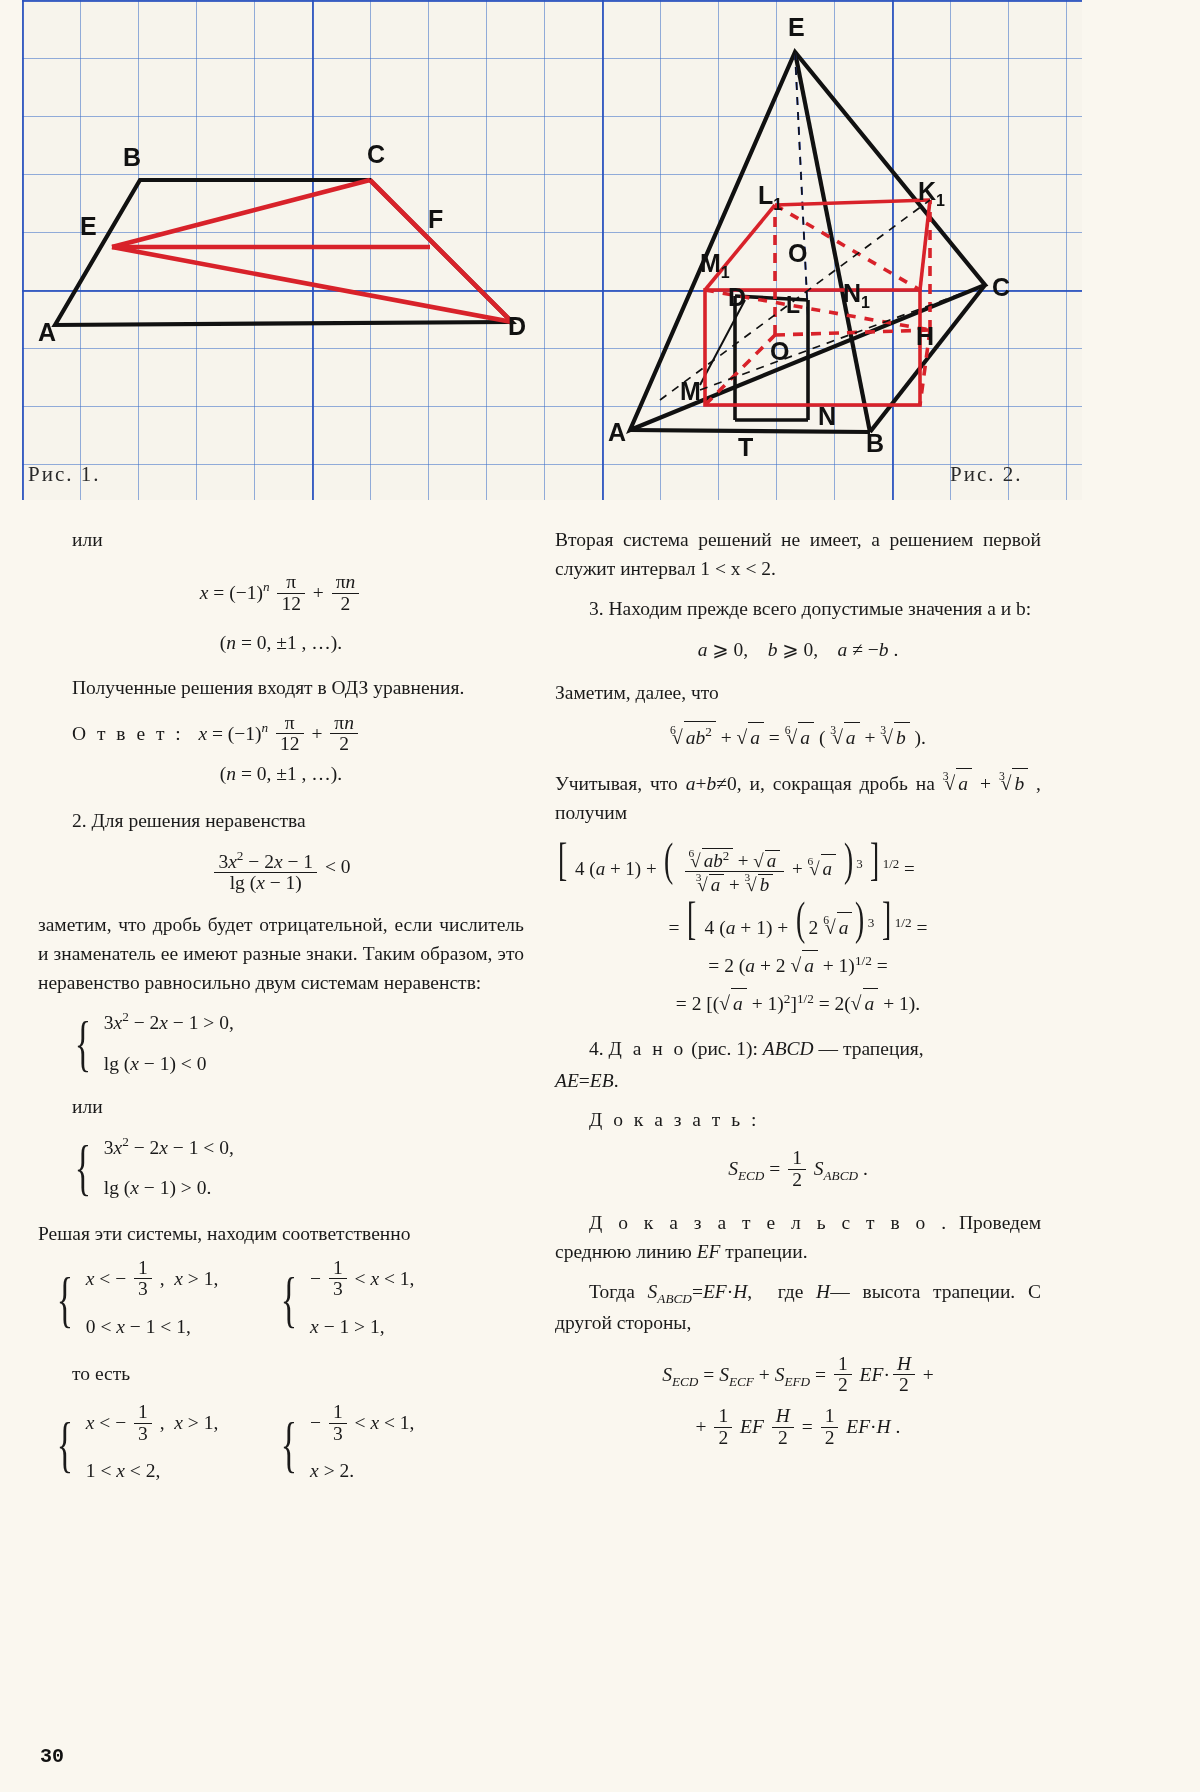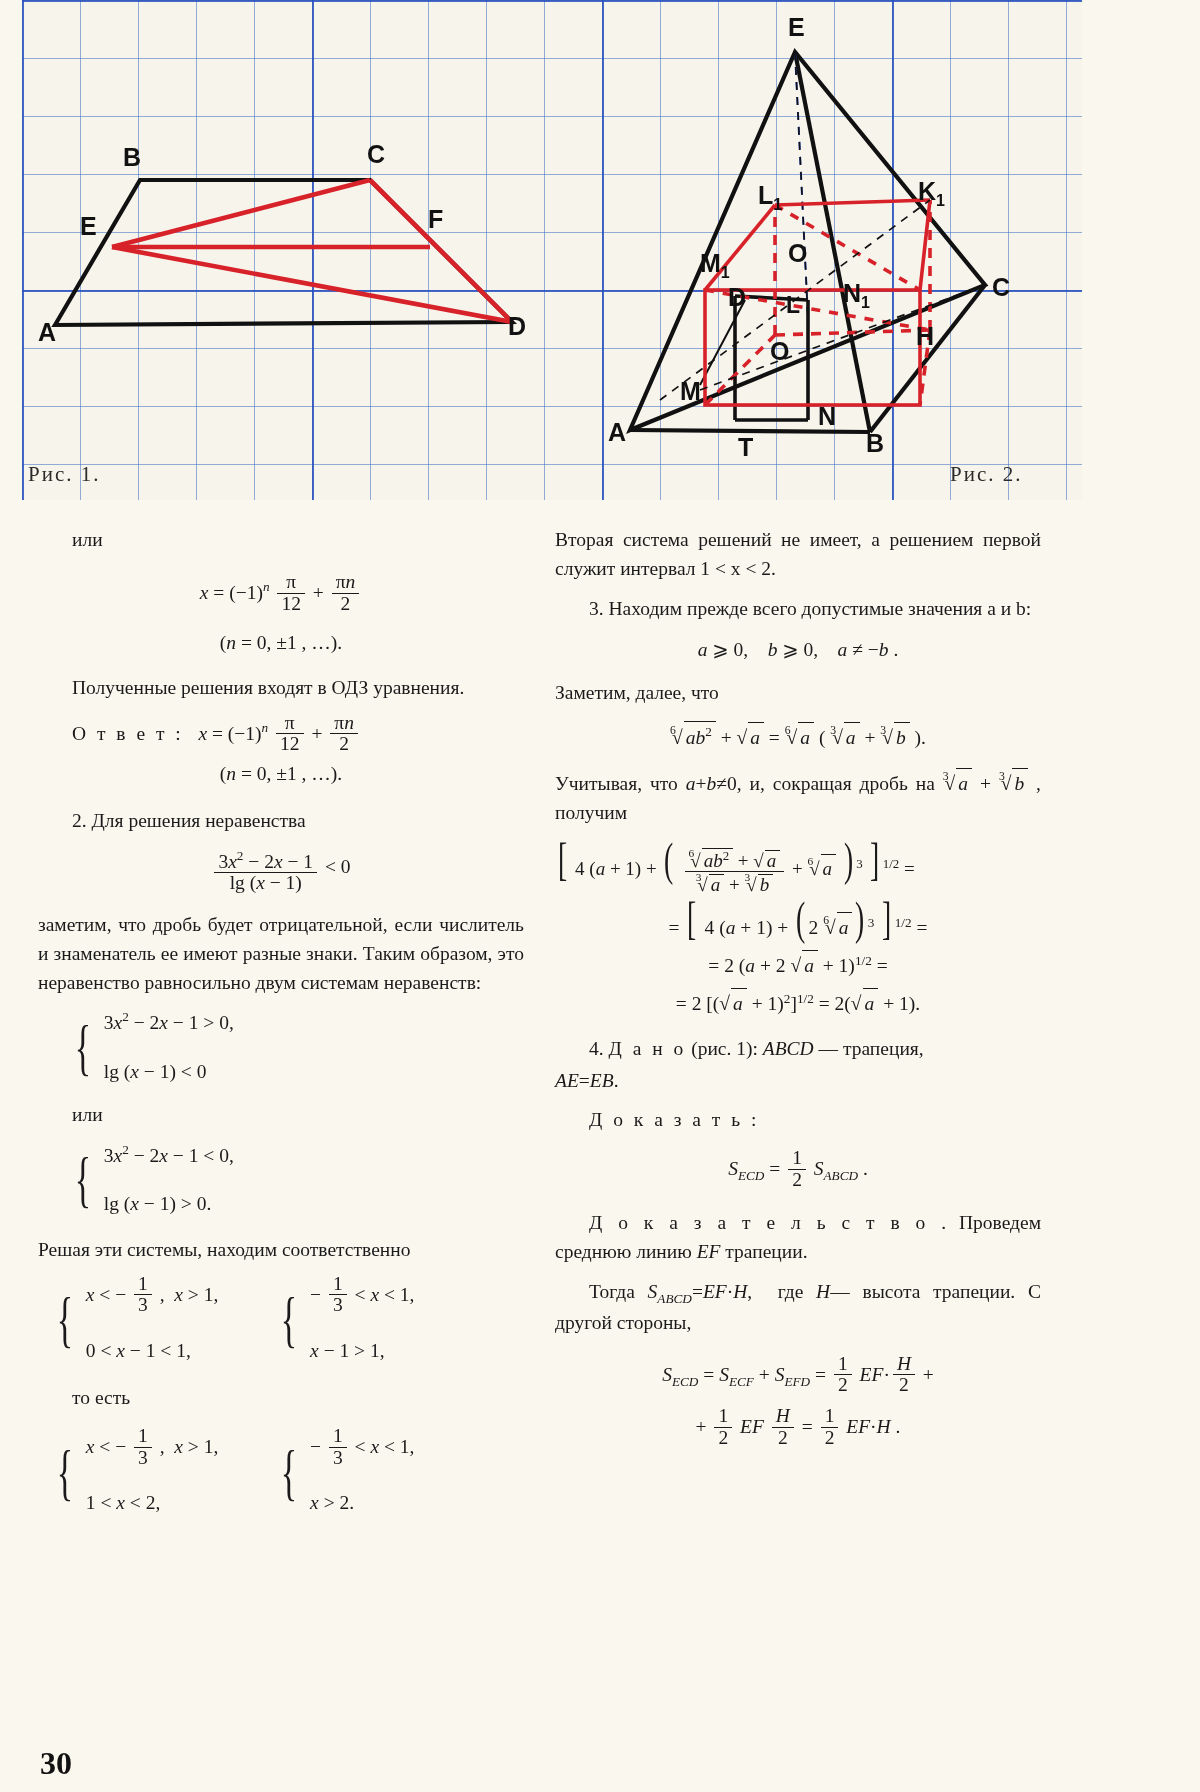--- a/index.html
+++ b/index.html
@@ -65,29 +65,29 @@
   .frac{display:inline-block;vertical-align:-0.55em;text-align:center;line-height:1.05;margin:0 3px;}
   .frac .num{display:block;padding:0 4px;border-bottom:1.3px solid #1a1a1a;}
   .frac .den{display:block;padding:0 4px;}
   sup{font-size:.68em;}
   sub{font-size:.68em;}
   .sys{display:flex;align-items:center;margin:6px 0 6px 30px;}
   .brace{
     font-size:62px;line-height:.75;font-weight:300;margin-right:6px;
     transform:scaleX(.55);display:inline-block;
   }
-  .sysrows{display:flex;flex-direction:column;gap:20px;}
+  .sysrows{display:flex;flex-direction:column;gap:12px;}
   .twosys{display:flex;gap:56px;margin:4px 0 6px 12px;}
   .rad{display:inline-block;position:relative;padding:0 4px 0 2px;border-top:1.3px solid #1a1a1a;margin-left:1px;}
   .idx{font-size:.6em;vertical-align:.85em;margin-right:-4px;}
   .bigb{font-size:46px;line-height:.6;font-weight:300;display:inline-block;transform:scaleX(.6);}
   .pagenum{
     position:absolute;left:40px;top:1745px;
-    font-family:Liberation Serif, serif;
-    font-weight:bold;font-size:32px;color:#111;
+    font-family:Liberation Mono, monospace;
+    font-weight:bold;font-size:20px;color:#111;
   }
 </style>
 </head>
 <body>
 
 <div class="page">
 
   <div class="figband">
     <div class="graphpaper"></div>
 

